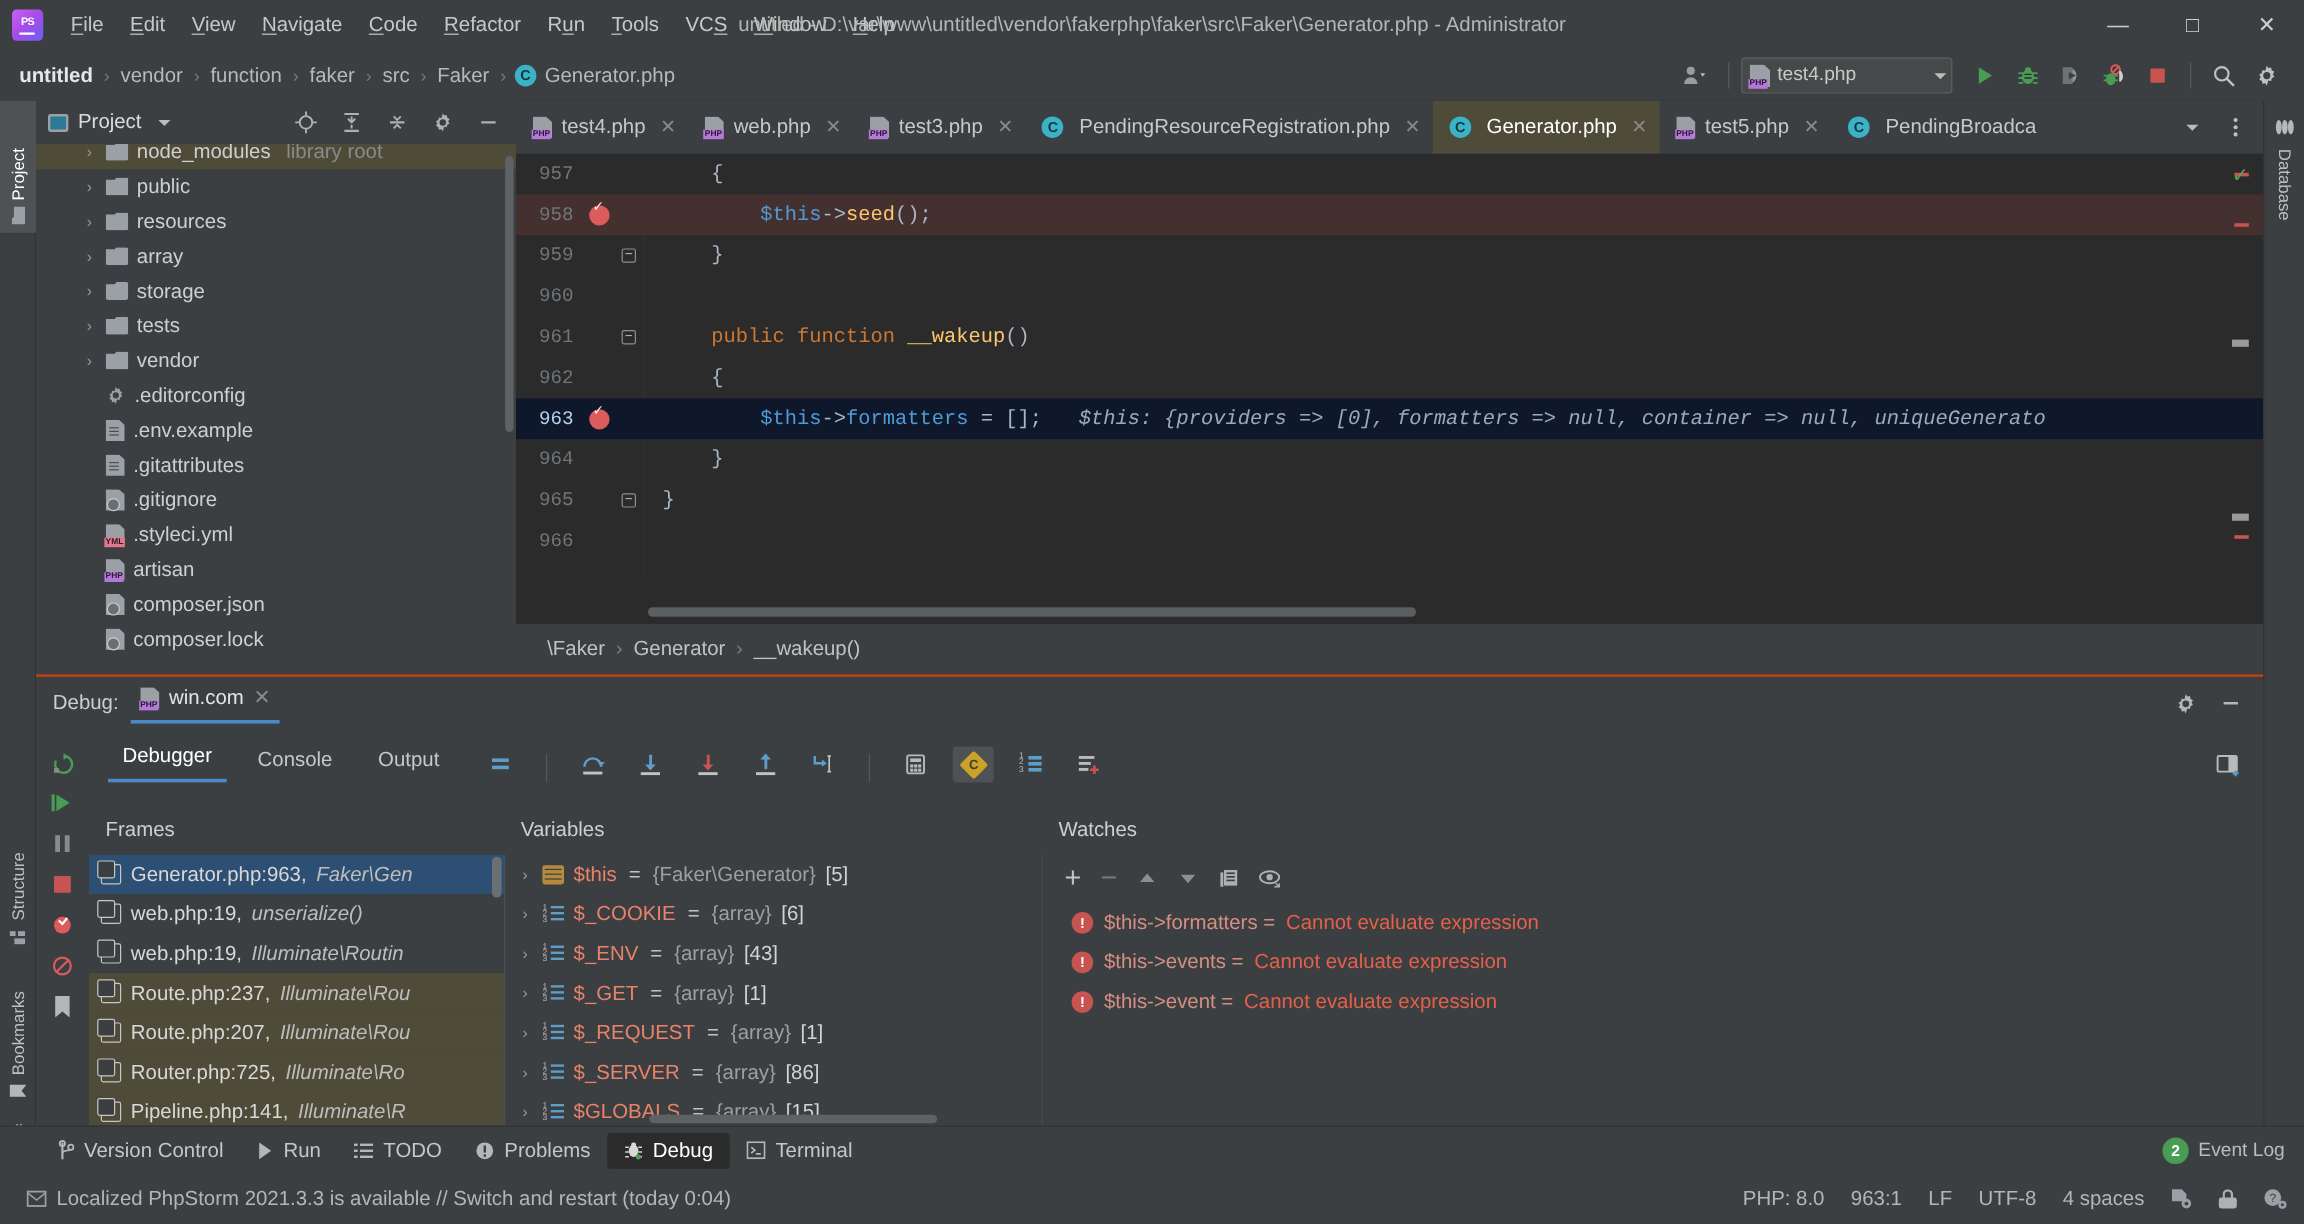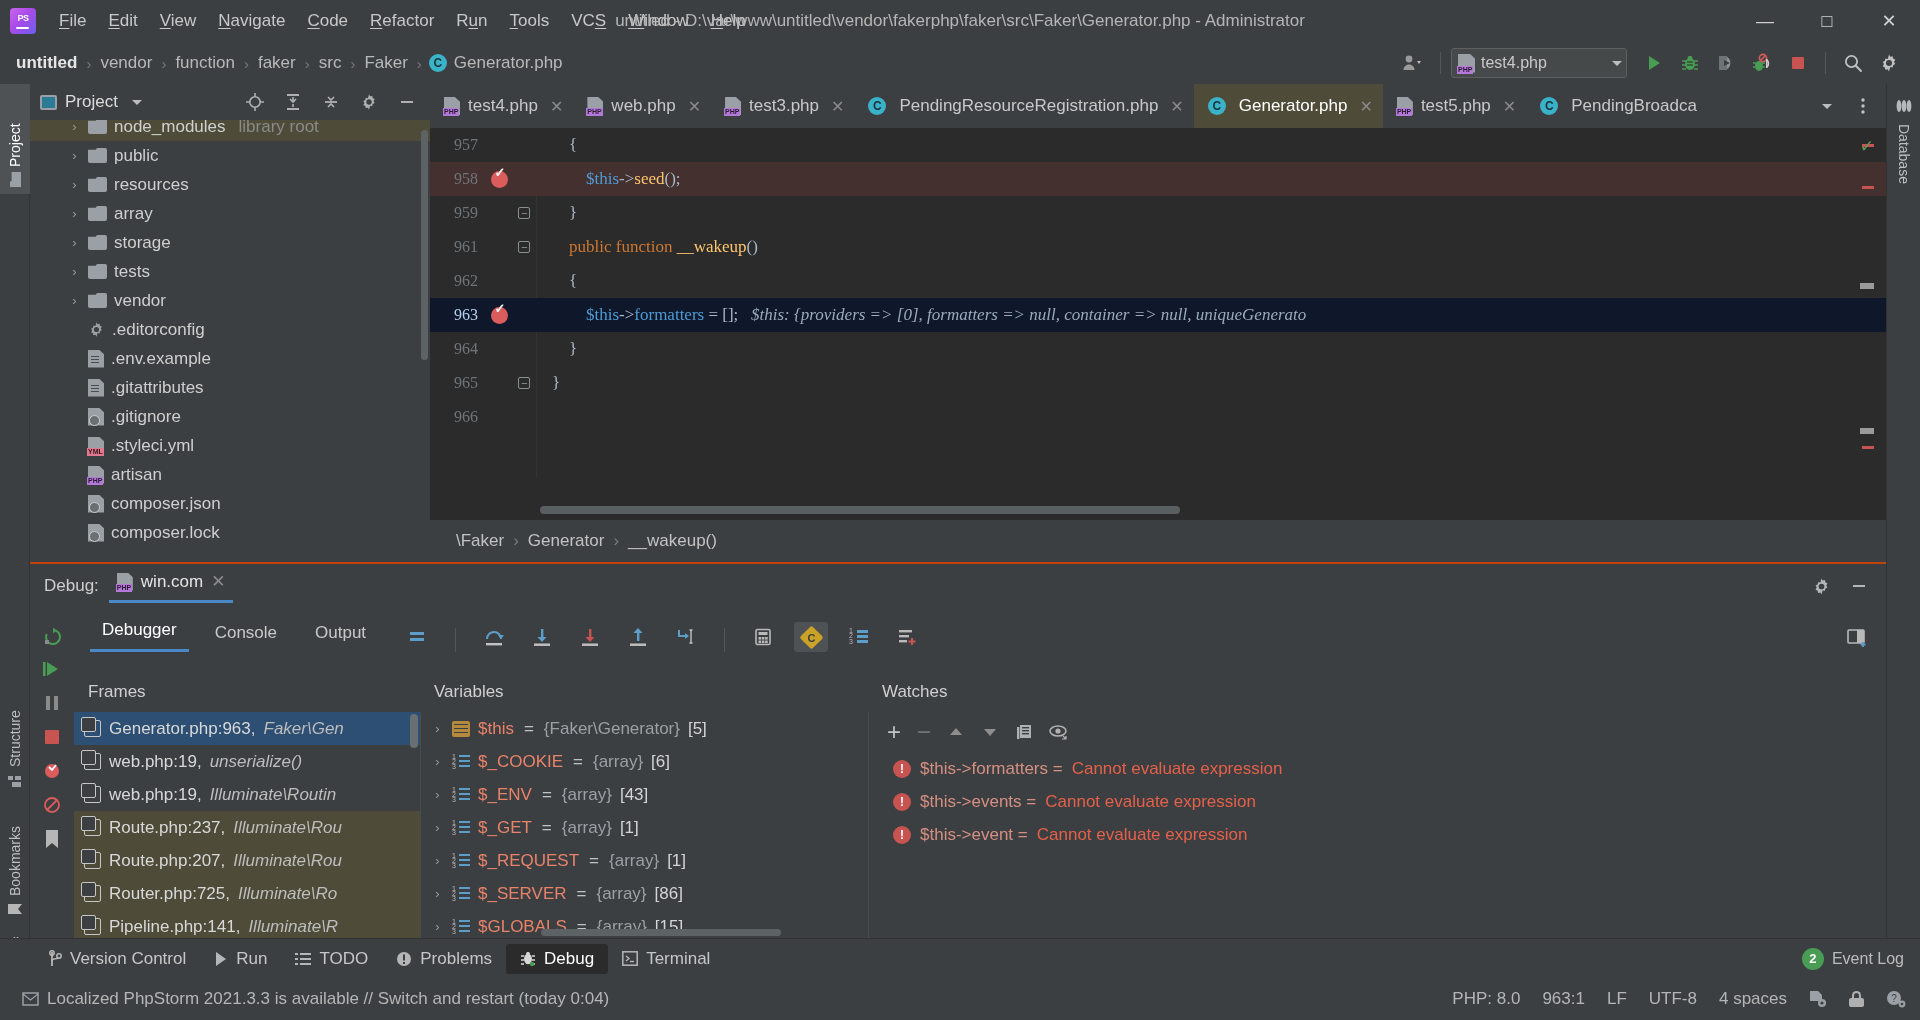--- a/index.html
+++ b/index.html
@@ -144,21 +144,21 @@
   .tabbar{ height:44px; background:#3c3f41; display:flex; align-items:stretch; }
   .tab{
     display:flex;align-items:center; gap:8px; padding:0 10px 0 14px; font-size:17px; color:#c8c8c8;
     white-space:nowrap; position:relative;
   }
   .tab.active{ background:#4e4b39; color:#ffffff;}
   .tab .x{ color:#8a8a8a; font-size:16px; margin-left:4px;}
   .tabs-right{ margin-left:auto; display:flex; align-items:center; padding-right:6px; gap:2px;}
   .code-area{
     position:absolute; left:0; top:44px; right:0; bottom:42px; overflow:hidden;
-    font-family:Liberation Serif, serif; font-size:17px;border-radius:29px;
+    font-family:Liberation Mono, monospace; font-size:17px;border-radius:29px;
   }
   .cline{ position:relative; height:34px; display:flex; align-items:center;}
   .cline.brk{ background:#43302f; }
   .cline.cur{ background:#0f172a; }
   .lnum{
     width:56px; text-align:right; padding-right:8px; color:#707579; flex:none; font-size:16px;
   }
   .cline.cur .lnum{color:#b7d2f0;}
   .bpt{
     width:26px;flex:none;display:flex;align-items:center;justify-content:center;
@@ -691,20 +691,26 @@
       <div class="cline">
         <span class="lnum">959</span>
         <span class="bpt"></span>
         <span class="foldcol">
             <span class="foldline"></span>
             <span class="foldbox">−</span>
           </span>
         <span class="codetxt"><span class="p">    }</span></span>
       </div>
 
+      <div class="cline">
+        <span class="lnum">960</span>
+        <span class="bpt"></span>
+        <span class="foldcol"></span>
+        <span class="codetxt"></span>
+      </div>
 
       <div class="cline">
         <span class="lnum">961</span>
         <span class="bpt"></span>
         <span class="foldcol">
             <span class="foldline"></span>
             <span class="foldbox">−</span>
           </span>
         <span class="codetxt"><span class="k">    public </span><span class="k">function </span><span class="fn">__wakeup</span><span class="p">()</span></span>
       </div>

